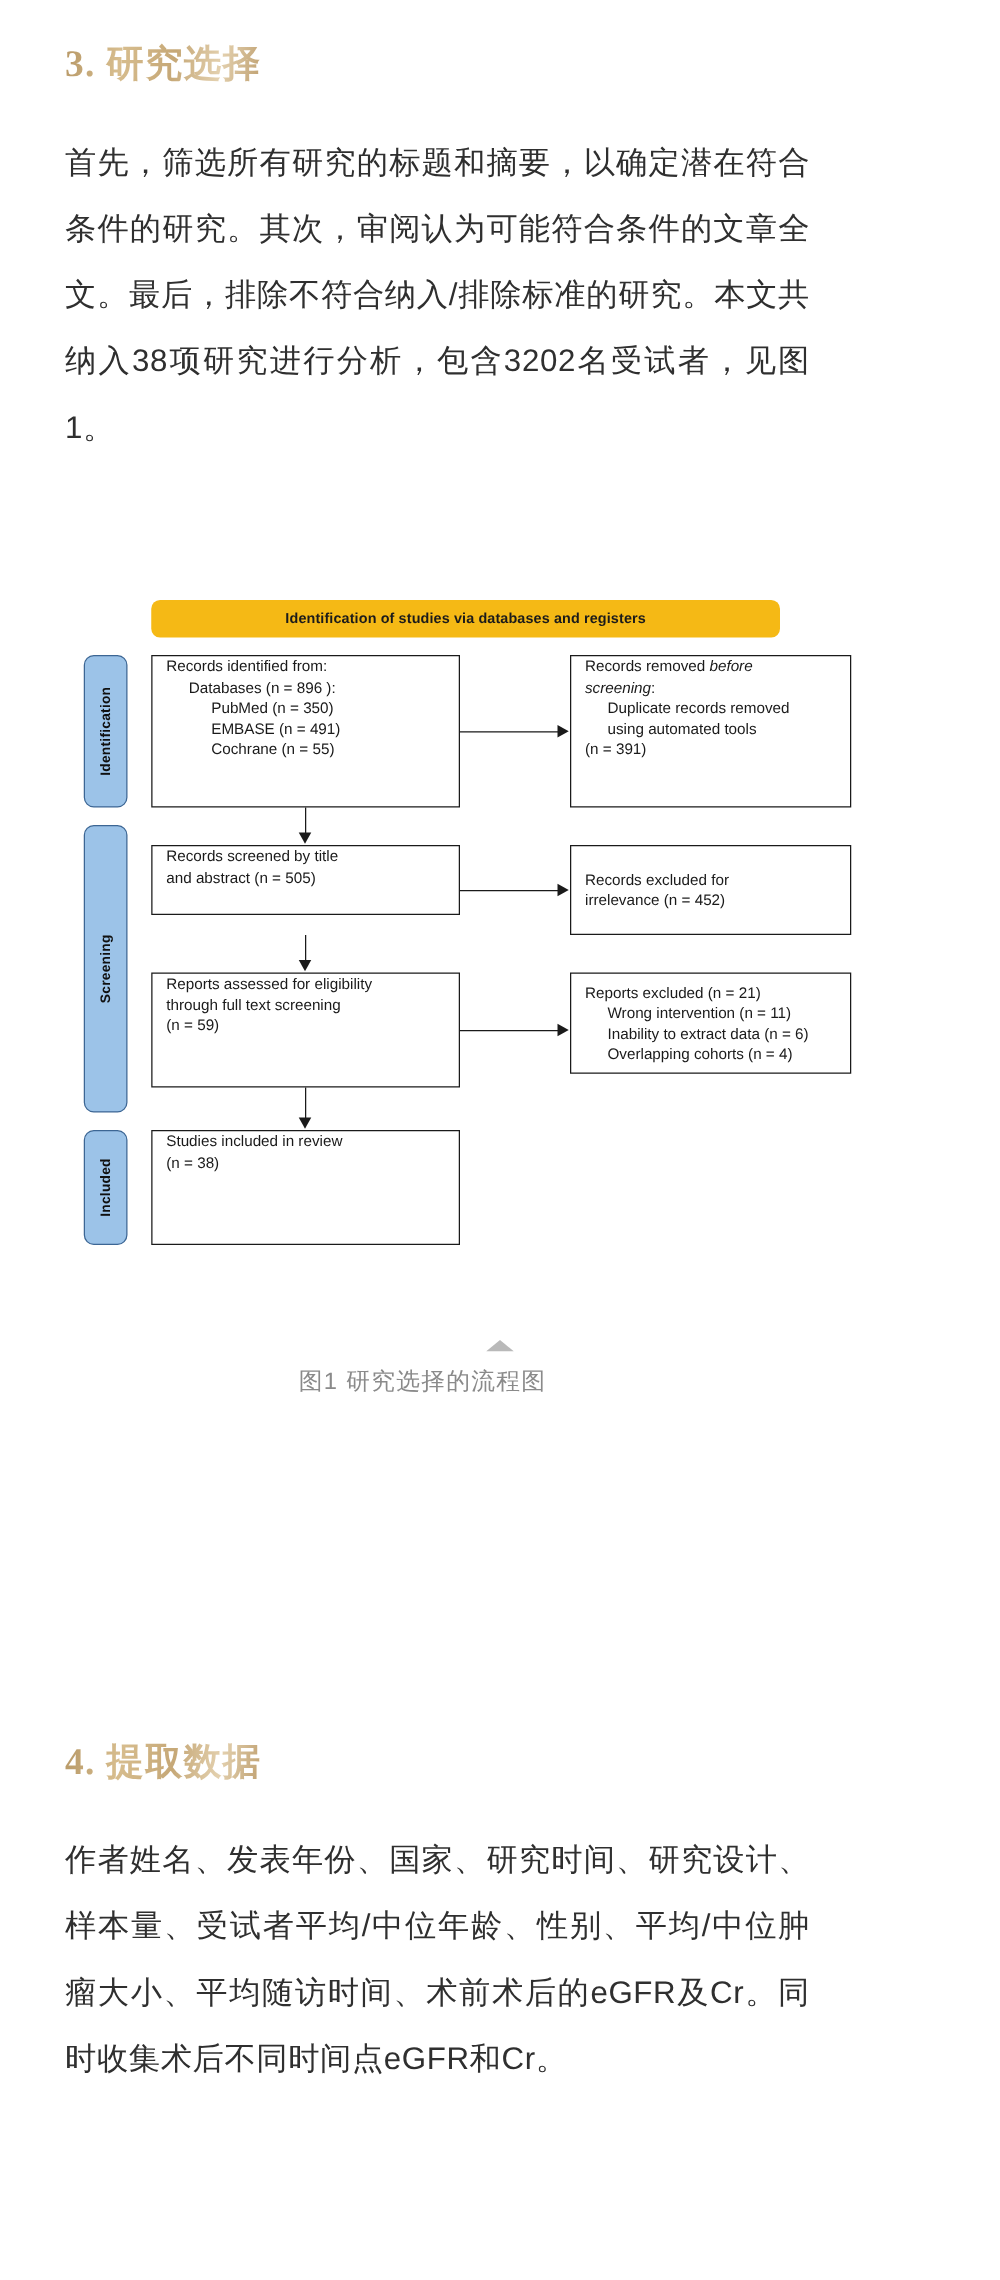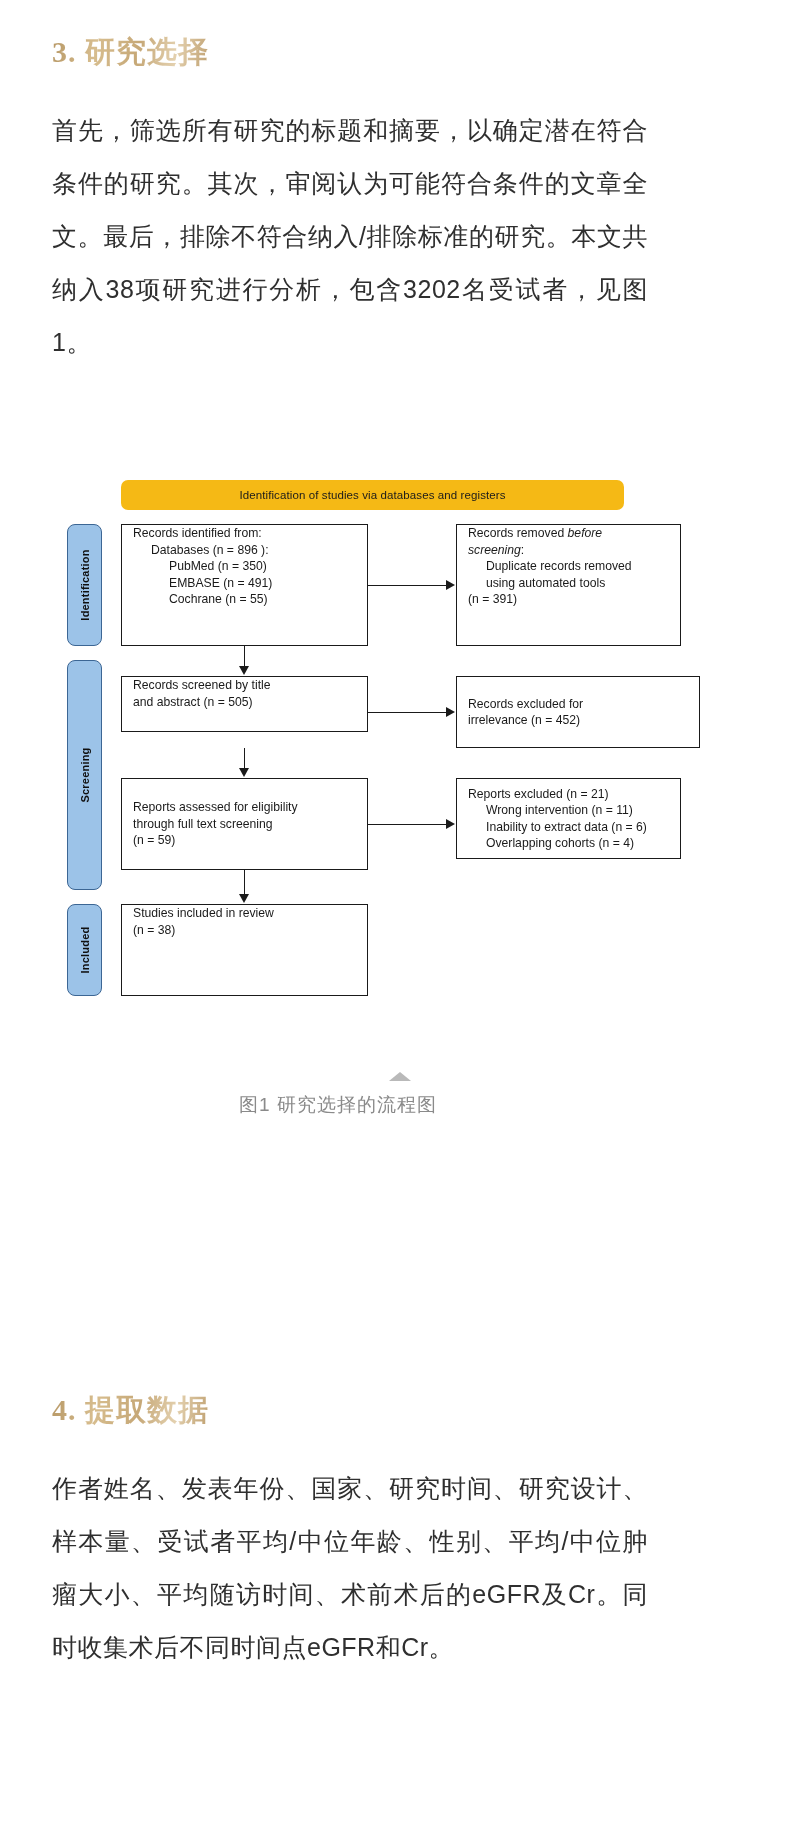--- a/index.html
+++ b/index.html
@@ -76,21 +76,21 @@
     left: 65px;
     top: 28px;
     width: 503px;
     height: 30px;
     background: #f5b915;
     border-radius: 7px;
     display: flex;
     align-items: center;
     justify-content: center;
     font-size: 11.5px;
-    font-weight: normal;
+    font-weight: bold;
     color: #1b1b1b;
     letter-spacing: 0.1px;
     box-sizing: border-box;
   }
 
   .side-tab {
     position: absolute;
     left: 11px;
     width: 35px;
     background: #9cc3e8;
@@ -123,22 +123,22 @@
     line-height: 16.5px;
     color: #1a1a1a;
   }
   .flow-box .ind1 { padding-left: 18px; display: block; }
   .flow-box .ind2 { padding-left: 36px; display: block; }
   .flow-box em { font-style: italic; }
 
   #box-identified { left: 65px;  top: 72px;  width: 247px; height: 122px; }
   #box-removed    { left: 400px; top: 72px;  width: 225px; height: 122px; }
   #box-screened   { left: 65px;  top: 224px; width: 247px; height: 56px;  display: flex; align-items: flex-start; }
-  #box-excluded-1 { left: 400px; top: 224px; width: 244px; height: 72px;  display: flex; align-items: center; }
-  #box-assessed   { left: 65px;  top: 326px; width: 247px; height: 92px;  display: flex; align-items: center; }
+  #box-excluded-1 { left: 400px; top: 224px; width: 225px; height: 72px;  display: flex; align-items: center; }
+  #box-assessed   { left: 65px;  top: 326px; width: 247px; height: 92px;  display: flex; align-items: flex-start; }
   #box-excluded-2 { left: 400px; top: 326px; width: 225px; height: 81px;  display: flex; align-items: center; }
   #box-included   { left: 65px;  top: 452px; width: 247px; height: 92px;  display: flex; align-items: flex-start; }
 
   
   .conn-v {
     position: absolute;
     width: 0;
     border-left: 1.6px solid #1a1a1a;
   }
   .conn-h {

